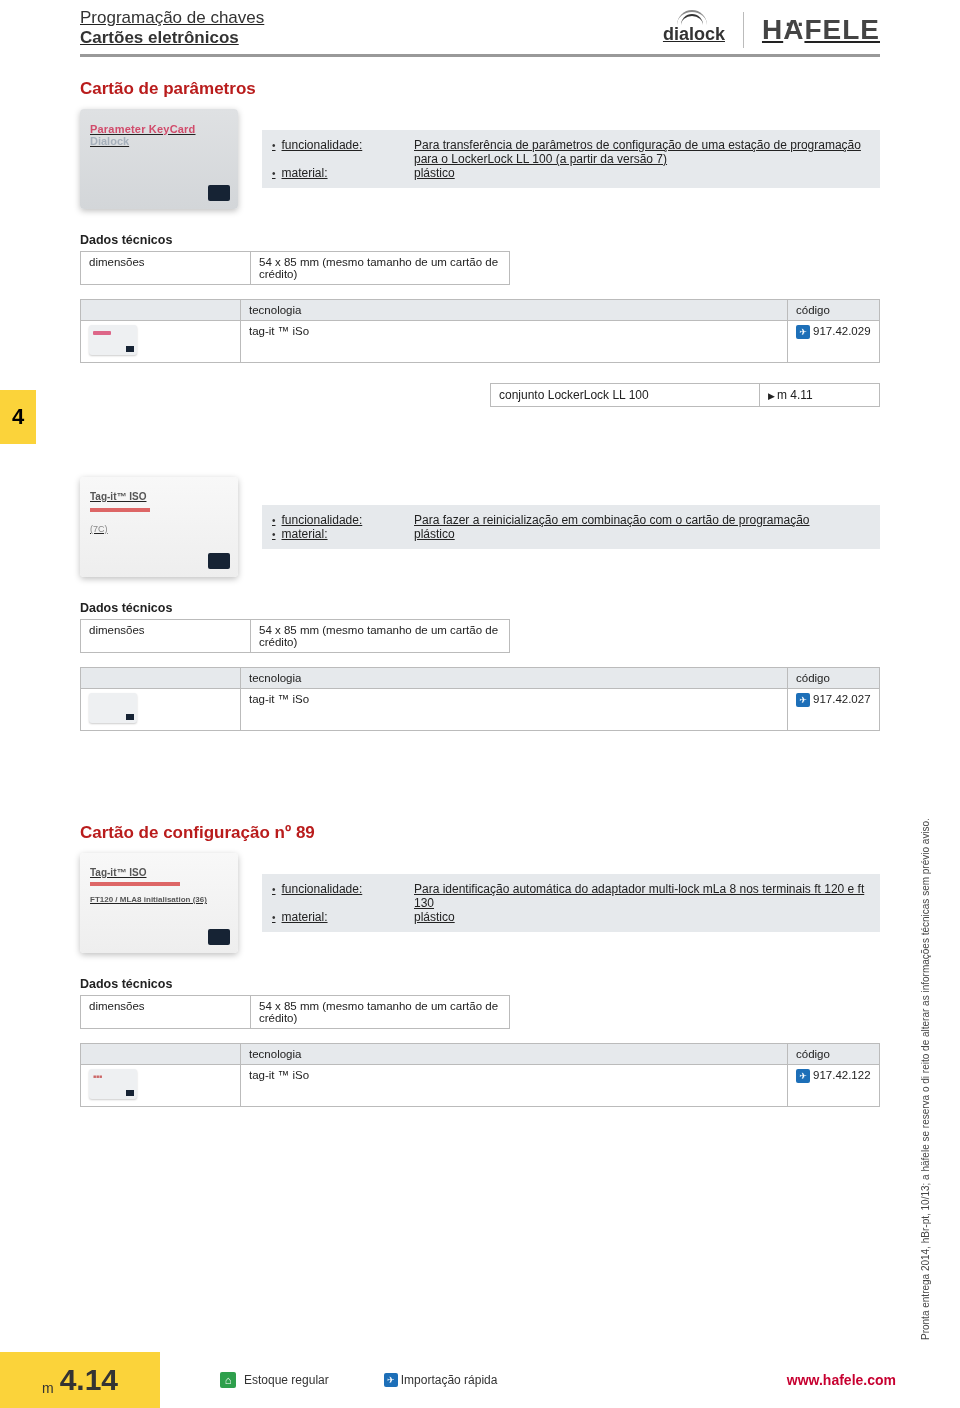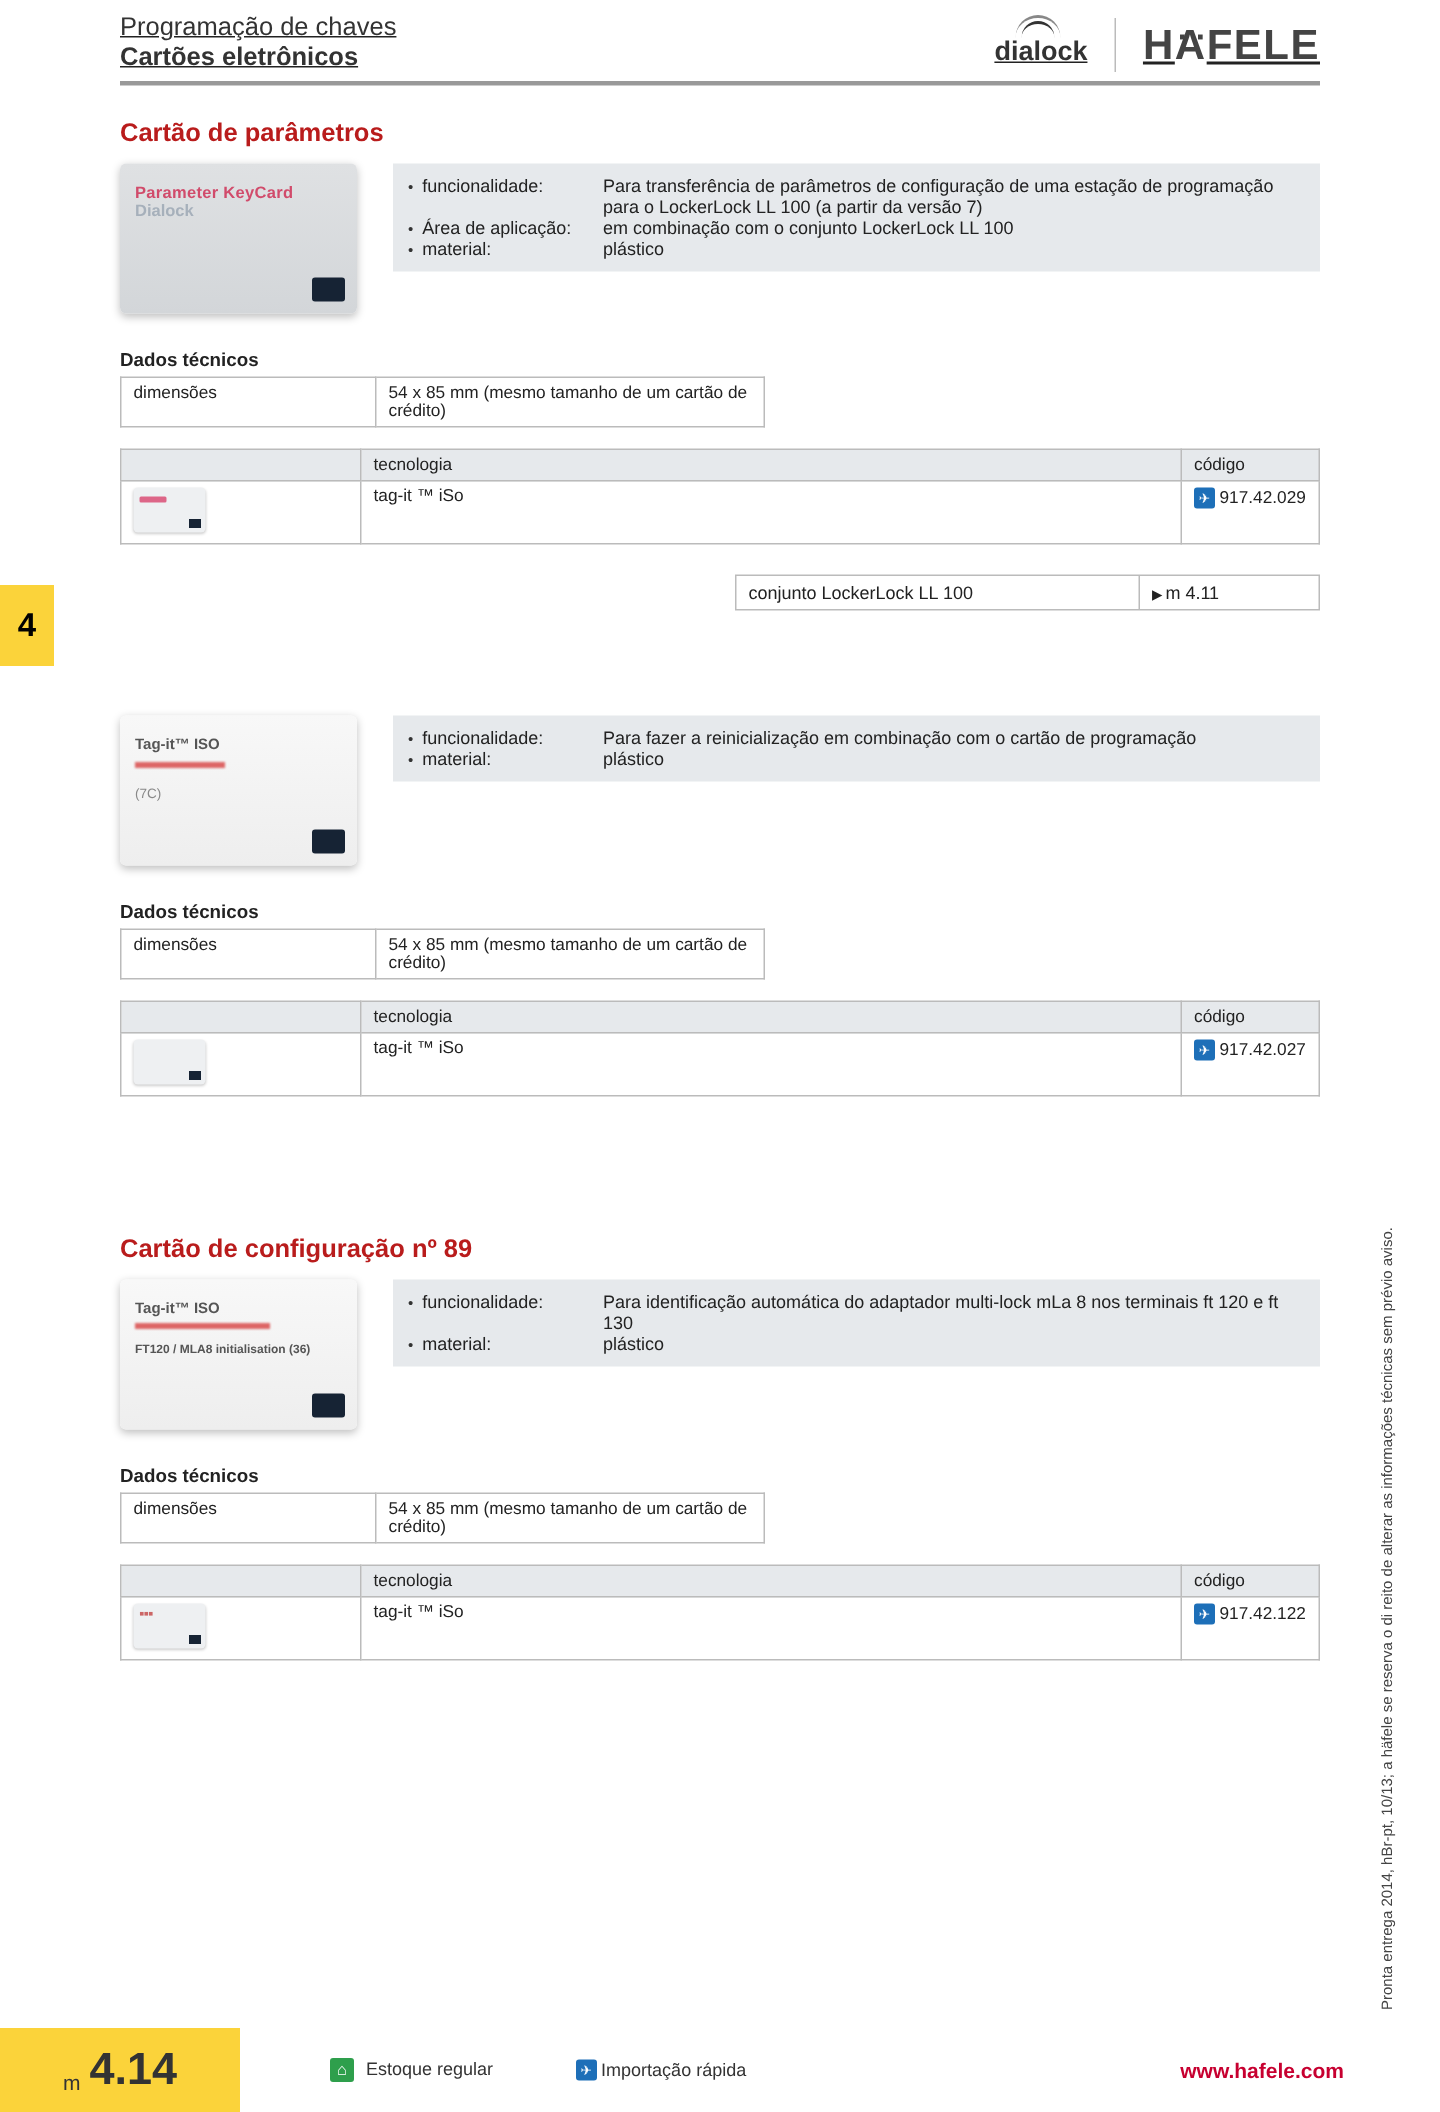--- a/index.html
+++ b/index.html
@@ -14,30 +14,30 @@
   .dialock::before { content:""; position:absolute; top:-2px; left:18px; width:22px; height:10px; border:2px solid #333; border-bottom:none; border-left:none; border-right:none; border-radius:12px 12px 0 0;}
   .dialock::after { content:""; position:absolute; top:-6px; left:14px; width:30px; height:14px; border:2px solid #888; border-bottom:none; border-left:none; border-right:none; border-radius:16px 16px 0 0;}
   .sep { width:1px; height:36px; background:#bbb; }
   .hafele { font-size:28px; font-weight:900; letter-spacing:1px; color:#444; font-family: Arial Black, Arial, sans-serif;}
   .hafele .dots { position:relative; display:inline-block; }
   .hafele .dots::before { content:"·"; position:absolute; top:-2px; left:2px; font-size:22px; color:#444;}
   .hafele .dots::after { content:"·"; position:absolute; top:-2px; left:14px; font-size:22px; color:#444;}
 
   h2.section { font-size:17px; font-weight:bold; margin:22px 0 10px 0; color:#b91c1c;}
 
-  .row1 { display:flex; gap:24px; align-items:flex-start; }
+  .row1 { display:flex; gap:24px; align-items:center;text-decoration:underline; }
   .card { width:158px; height:100px; background:linear-gradient(#dfe1e3,#d3d6d9); border-radius:4px; box-shadow:0 2px 6px rgba(0,0,0,.25); padding:14px 10px; position:relative; font-size:10px;}
   .card.white { background:linear-gradient(#f8f8f8,#eeeeee); }
   .card-label1 { color:#d14b6b; font-weight:bold; font-size:11px; letter-spacing:.2px; filter:blur(.4px);}
   .card-label2 { color:#a6b0bb; font-weight:bold; font-size:11px; filter:blur(.4px);}
   .cardchip { position:absolute; right:8px; bottom:8px; width:22px; height:16px; background:#162334; border-radius:2px;}
   .card .tiny { color:#cc6040; font-size:9px; font-weight:bold; filter:blur(.3px);}
 
   .infobox { flex:1; background:#e6e9ec; padding:8px 10px; font-size:12px; }
-  .infobox .irow { display:flex; }
+  .infobox .irow { display:flex;gap:12px; }
   .infobox .irow .k { width:130px; }
   .infobox .irow .k::before { content:"•"; color:#333; margin-right:6px; font-size:10px;}
   .infobox .irow .v { flex:1; }
 
   .dt-title { font-weight:bold; font-size:12.5px; margin-top:24px; margin-bottom:4px;}
   table.tech { border-collapse:collapse; font-size:11.5px; }
   table.tech td { border:1px solid #bbb; padding:4px 8px; vertical-align:top; }
   table.tech.full { width:100%; }
   table.tech .hdr td { background:#e6e9ec; }
   .minicard { width:48px; height:30px; background:#eef0f2; border-radius:3px; box-shadow:0 1px 2px rgba(0,0,0,.2); display:inline-block; position:relative;}
@@ -91,24 +91,20 @@
       <div class="card-label1">Parameter KeyCard</div>
       <div class="card-label2">Dialock</div>
       <div class="cardchip"></div>
     </div>
     <div class="infobox">
       <div class="irow">
           <div class="k">funcionalidade:</div>
           <div class="v">Para transferência de parâmetros de&nbsp;configuração de uma estação de programação para o LockerLock LL 100 (a partir da versão 7)</div>
         </div>
       <div class="irow">
-          <div class="k">Área de aplicação:</div>
-          <div class="v">em combinação com o conjunto LockerLock&nbsp;LL 100</div>
-        </div>
-      <div class="irow">
           <div class="k">material:</div>
           <div class="v">plástico</div>
         </div>
     </div>
   </div>
   <div class="dt-title">Dados técnicos</div>
   <table class="tech" style="width:430px;">
     <tbody>
         <tr>
           <td style="width:170px">dimensões</td>

